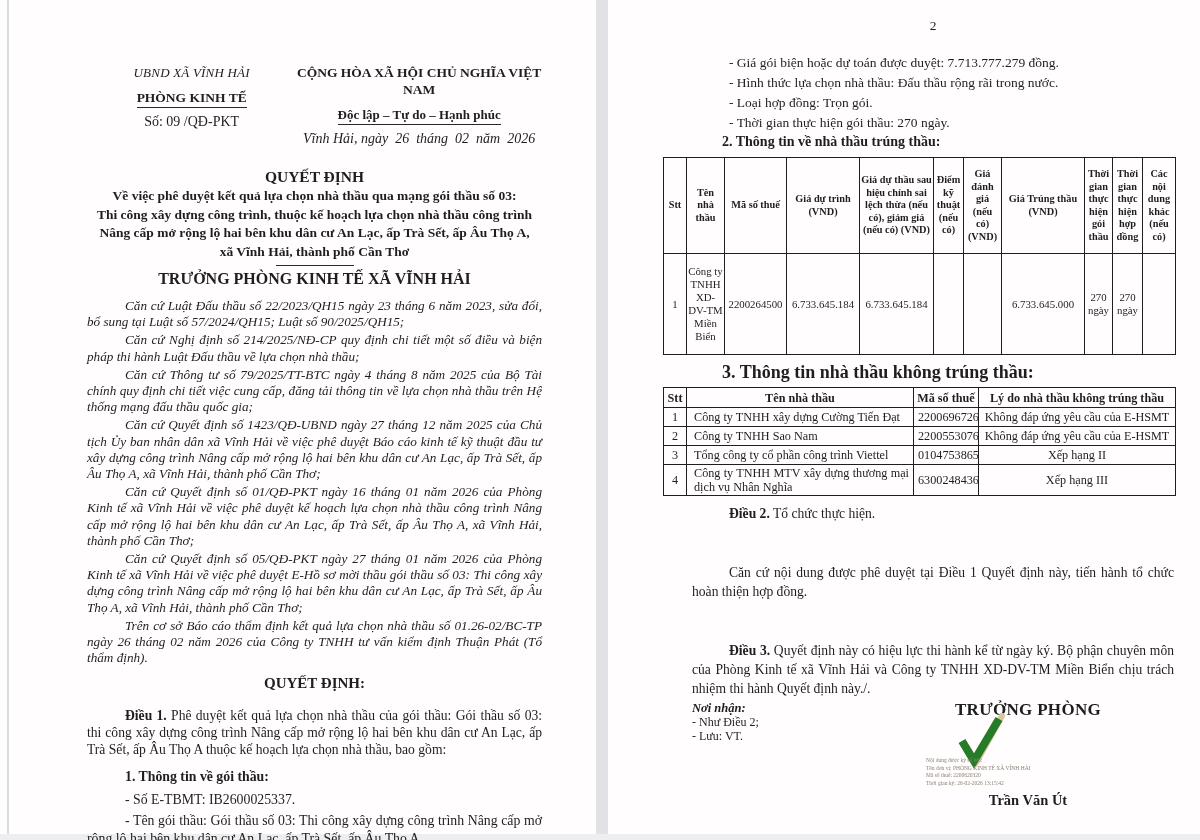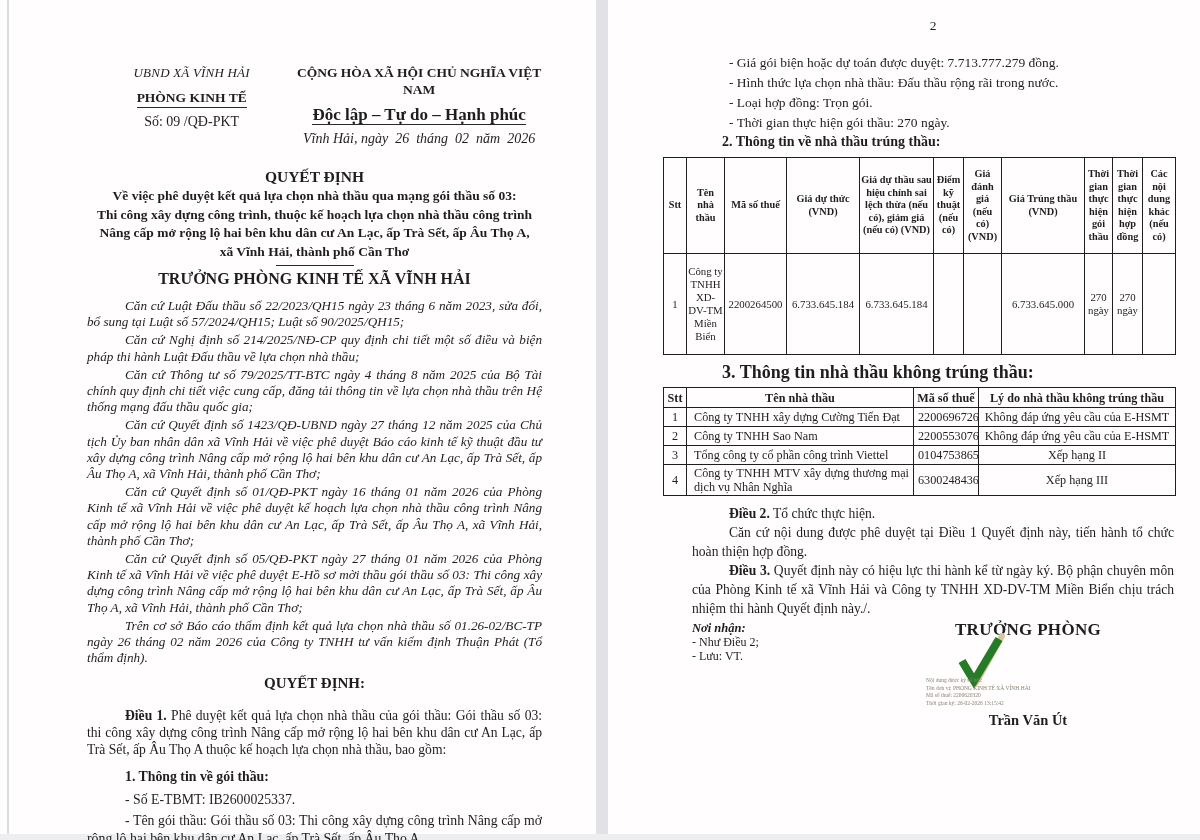--- a/index.html
+++ b/index.html
@@ -17,21 +17,21 @@
   
   .p1-content { position:absolute; left:78px; top:64px; width:455px; }
   .p1-header { display:flex; }
   .p1-org { width:46%; text-align:center; }
   .p1-nat { width:54%; text-align:center; }
   .p1-org-1 { font-size:13px; line-height:17px; letter-spacing:.2px;font-style:italic; }
   .p1-org-2 { font-size:13.5px; font-weight:bold; line-height:17px; }
   .u-line { display:inline-block; border-bottom:1.2px solid #2a2a2a; padding-bottom:1px;margin-top:8px; }
   .p1-docnum { font-size:14px; margin-top:5px; line-height:17px; }
   .p1-nat-1 { font-size:13.5px; font-weight:bold; line-height:17px; }
-  .p1-nat-2 { font-size:17px; font-weight:bold; line-height:17px; }
+  .p1-nat-2 { font-size:13px; font-weight:bold; line-height:17px; }
   .p1-date { font-size:14px; font-style:italic; margin-top:5px; line-height:17px; white-space:pre; }
 
   .p1-title { text-align:center; font-weight:bold; font-size:15.5px; margin-top:21px; line-height:18px; }
   .p1-sub { text-align:center; font-weight:bold; font-size:13.5px; line-height:18.5px; margin-top:1px; }
   .p1-rule { width:78px; border-top:1.4px solid #2a2a2a; margin:4px auto 0; }
   .p1-authority { text-align:center; font-weight:bold; font-size:16px; margin-top:4px; line-height:18px; }
 
   .recitals { margin-top:10px; }
   .recitals p { font-style:italic; font-size:13.2px; line-height:16.2px; text-align:justify; text-indent:38px; margin-bottom:2px; }
   .p1-decision { text-align:center; font-weight:bold; font-size:15px; margin-top:8px; line-height:18px; }
@@ -53,21 +53,21 @@
   td, th { border:1px solid #1f1f1f; vertical-align:middle; text-align:center; overflow:hidden; }
   .t1 th { font-size:10.3px; font-weight:bold; line-height:12.5px; padding:2px 1px; height:96px; }
   .t1 td { font-size:10.8px; line-height:13px; padding:2px 1px; height:101px; }
   .t2 th { font-size:12.2px; font-weight:bold; line-height:14px; padding:1px 2px; height:20px; }
   .t2 td { font-size:12.2px; line-height:14px; padding:1px 4px; height:19px; }
   .t2 td.cell-name { text-align:left; padding-left:7px; }
 
   .p2-h3 { margin-top:8px; margin-left:30px; font-weight:bold; font-size:18px; line-height:18px; }
   .p2-art { margin-top:8px; font-size:13.6px; line-height:19px; text-align:justify; }
   .p2-art .ti { text-indent:37px; }
-  .p2-para { font-size:13.6px; line-height:19px; text-align:justify; text-indent:37px; }
+  .p2-para { font-size:13.6px; line-height:19px; text-align:justify; text-indent:37px;margin-top:40px; }
 
   .p2-footer { display:flex; margin-top:3px; }
   .recipients { width:190px; }
   .recipients-label { font-weight:bold; font-style:italic; font-size:12.5px; line-height:15px; }
   .recipients div.item { font-size:12px; line-height:13.5px; }
   .signer { position:relative; width:292px; margin-left:auto; margin-right:0; text-align:center; }
   .signer-title { font-weight:bold; font-size:17px; line-height:17px; letter-spacing:.3px; }
   .signer-name { font-weight:bold; font-size:14.5px; margin-top:74px; line-height:17px; }
   .stamp-text { position:absolute; left:44px; top:55px; width:320px; text-align:left;
                 font-size:11px; line-height:15.5px; color:#8f8274; transform:scale(0.5); transform-origin:left top; }
@@ -158,21 +158,21 @@
               <col style="width:83px">
             <col style="width:28px">
               <col style="width:30px">
               <col style="width:33px">
           </colgroup>
           <tbody>
               <tr data-interactable="false">
             <th data-interactable="false">Stt</th>
             <th data-interactable="false">Tên nhà thầu</th>
             <th data-interactable="false">Mã số thuế</th>
-            <th data-interactable="false">Giá dự thức (VND)</th>
+            <th data-interactable="false">Giá dự trình (VND)</th>
             <th data-interactable="false">Giá dự thầu sau hiệu chỉnh sai lệch thừa (nếu có), giảm giá (nếu có) (VND)</th>
             <th data-interactable="false">Điểm kỹ thuật (nếu có)</th>
             <th data-interactable="false">Giá đánh giá (nếu có) (VND)</th>
             <th data-interactable="false">Giá Trúng thầu (VND)</th>
             <th data-interactable="false">Thời gian thực hiện gói thầu</th>
             <th data-interactable="false">Thời gian thực hiện hợp đồng</th>
             <th data-interactable="false">Các nội dung khác (nếu có)</th>
           </tr>
           <tr data-interactable="false">
             <td data-interactable="false">1</td>

